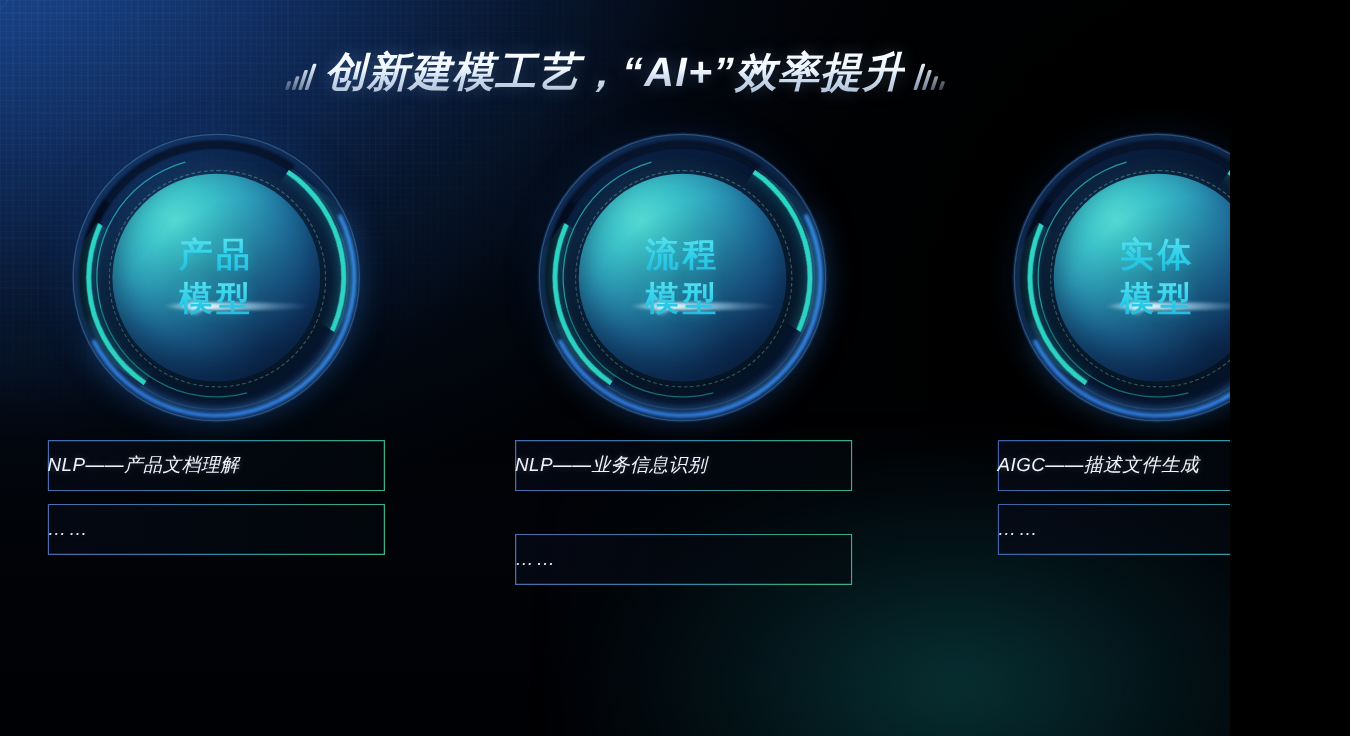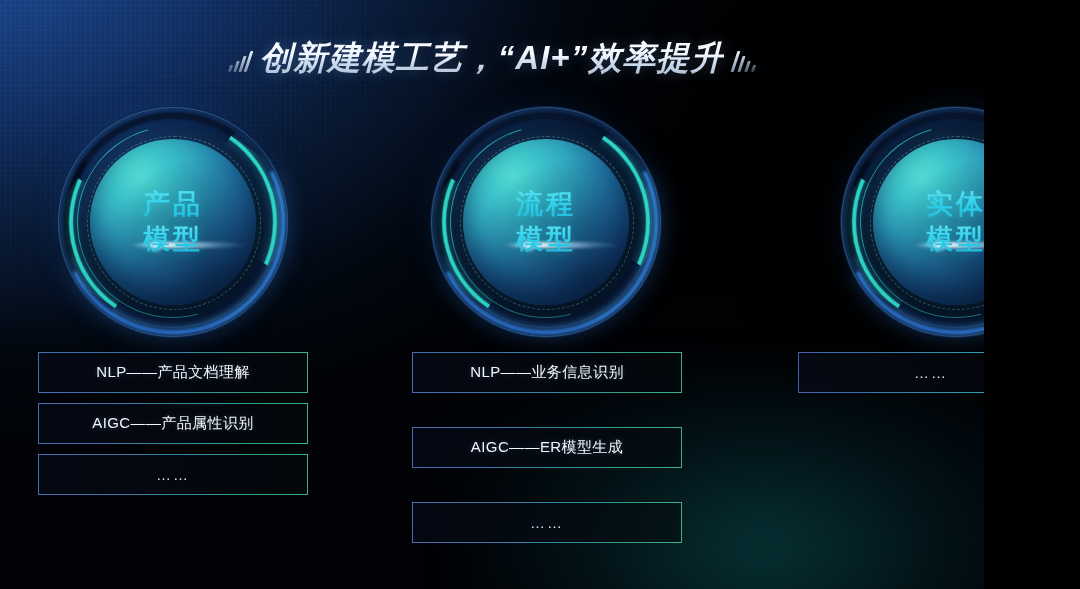--- a/index.html
+++ b/index.html
@@ -94,21 +94,21 @@
 
   
   .circles { position: absolute; left: 0; top: 0; width: 1080px; height: 589px; }
   .circle-unit {
     position: absolute;
     width: 232px; height: 232px;
     top: 106px;
   }
   .circle-unit.c1 { left: 57px; }
   .circle-unit.c2 { left: 430px; }
-  .circle-unit.c3 { left: 840px; }
+  .circle-unit.c3 { left: 810px; }
 
   .ring-outer {
     position: absolute; inset: 0;
     border-radius: 50%;
     background:
       radial-gradient(circle at 36% 30%, rgba(30,70,130,0.55) 0%, rgba(10,28,58,0.70) 52%, rgba(6,16,36,0.85) 74%, rgba(3,8,20,0.9) 100%);
     box-shadow:
       inset 0 0 30px rgba(10,40,90,0.8),
       0 0 30px rgba(20,80,160,0.18);
   }
@@ -253,22 +253,23 @@
     position: absolute;
     display: flex; flex-direction: column; gap: 10px;
   }
   .column.k1 { left: 38px;  width: 270px; }
   .column.k2 { left: 412px; width: 270px; gap: 34px; }
   .column.k3 { left: 798px; width: 266px; }
 
   .item-box {
     position: relative;
     height: 41px;
-    display: flex; align-items: center; justify-content: center;
+    display: flex; align-items: center; 
     background: linear-gradient(to right, rgba(6,10,22,0.75), rgba(3,9,14,0.55));
+    font-style: italic;
   }
   .item-box::before {
     content: "";
     position: absolute; inset: 0;
     padding: 1px;
     background: linear-gradient(100deg, #4b6dad 0%, #3f72a8 26%, #2f8f9f 58%, #35a47f 82%, #3fb08a 100%);
     -webkit-mask: linear-gradient(#000 0 0) content-box, linear-gradient(#000 0 0);
     -webkit-mask-composite: xor;
     mask: linear-gradient(#000 0 0) content-box, linear-gradient(#000 0 0);
     mask-composite: exclude;
@@ -389,39 +390,36 @@
     </div>
   </div>
 
   <div class="columns">
 
     <div class="column k1">
       <div class="item-box">
         <div class="item-label">NLP——产品文档理解</div>
       </div>
       <div class="item-box">
-        <div class="item-label">AIGC——产品属性识别</div>
-      </div>
-      <div class="item-box">
         <div class="item-label dots">……</div>
       </div>
     </div>
 
     <div class="column k2">
       <div class="item-box">
         <div class="item-label">NLP——业务信息识别</div>
       </div>
       <div class="item-box">
-        <div class="item-label">AIGC——ER模型生成</div>
-      </div>
-      <div class="item-box">
         <div class="item-label dots">……</div>
       </div>
     </div>
 
     <div class="column k3">
       <div class="item-box">
+        <div class="item-label">AIGC——描述文件生成</div>
+      </div>
+      <div class="item-box">
         <div class="item-label dots">……</div>
       </div>
     </div>
   </div>
 
 </div>
 
 </body></html>

